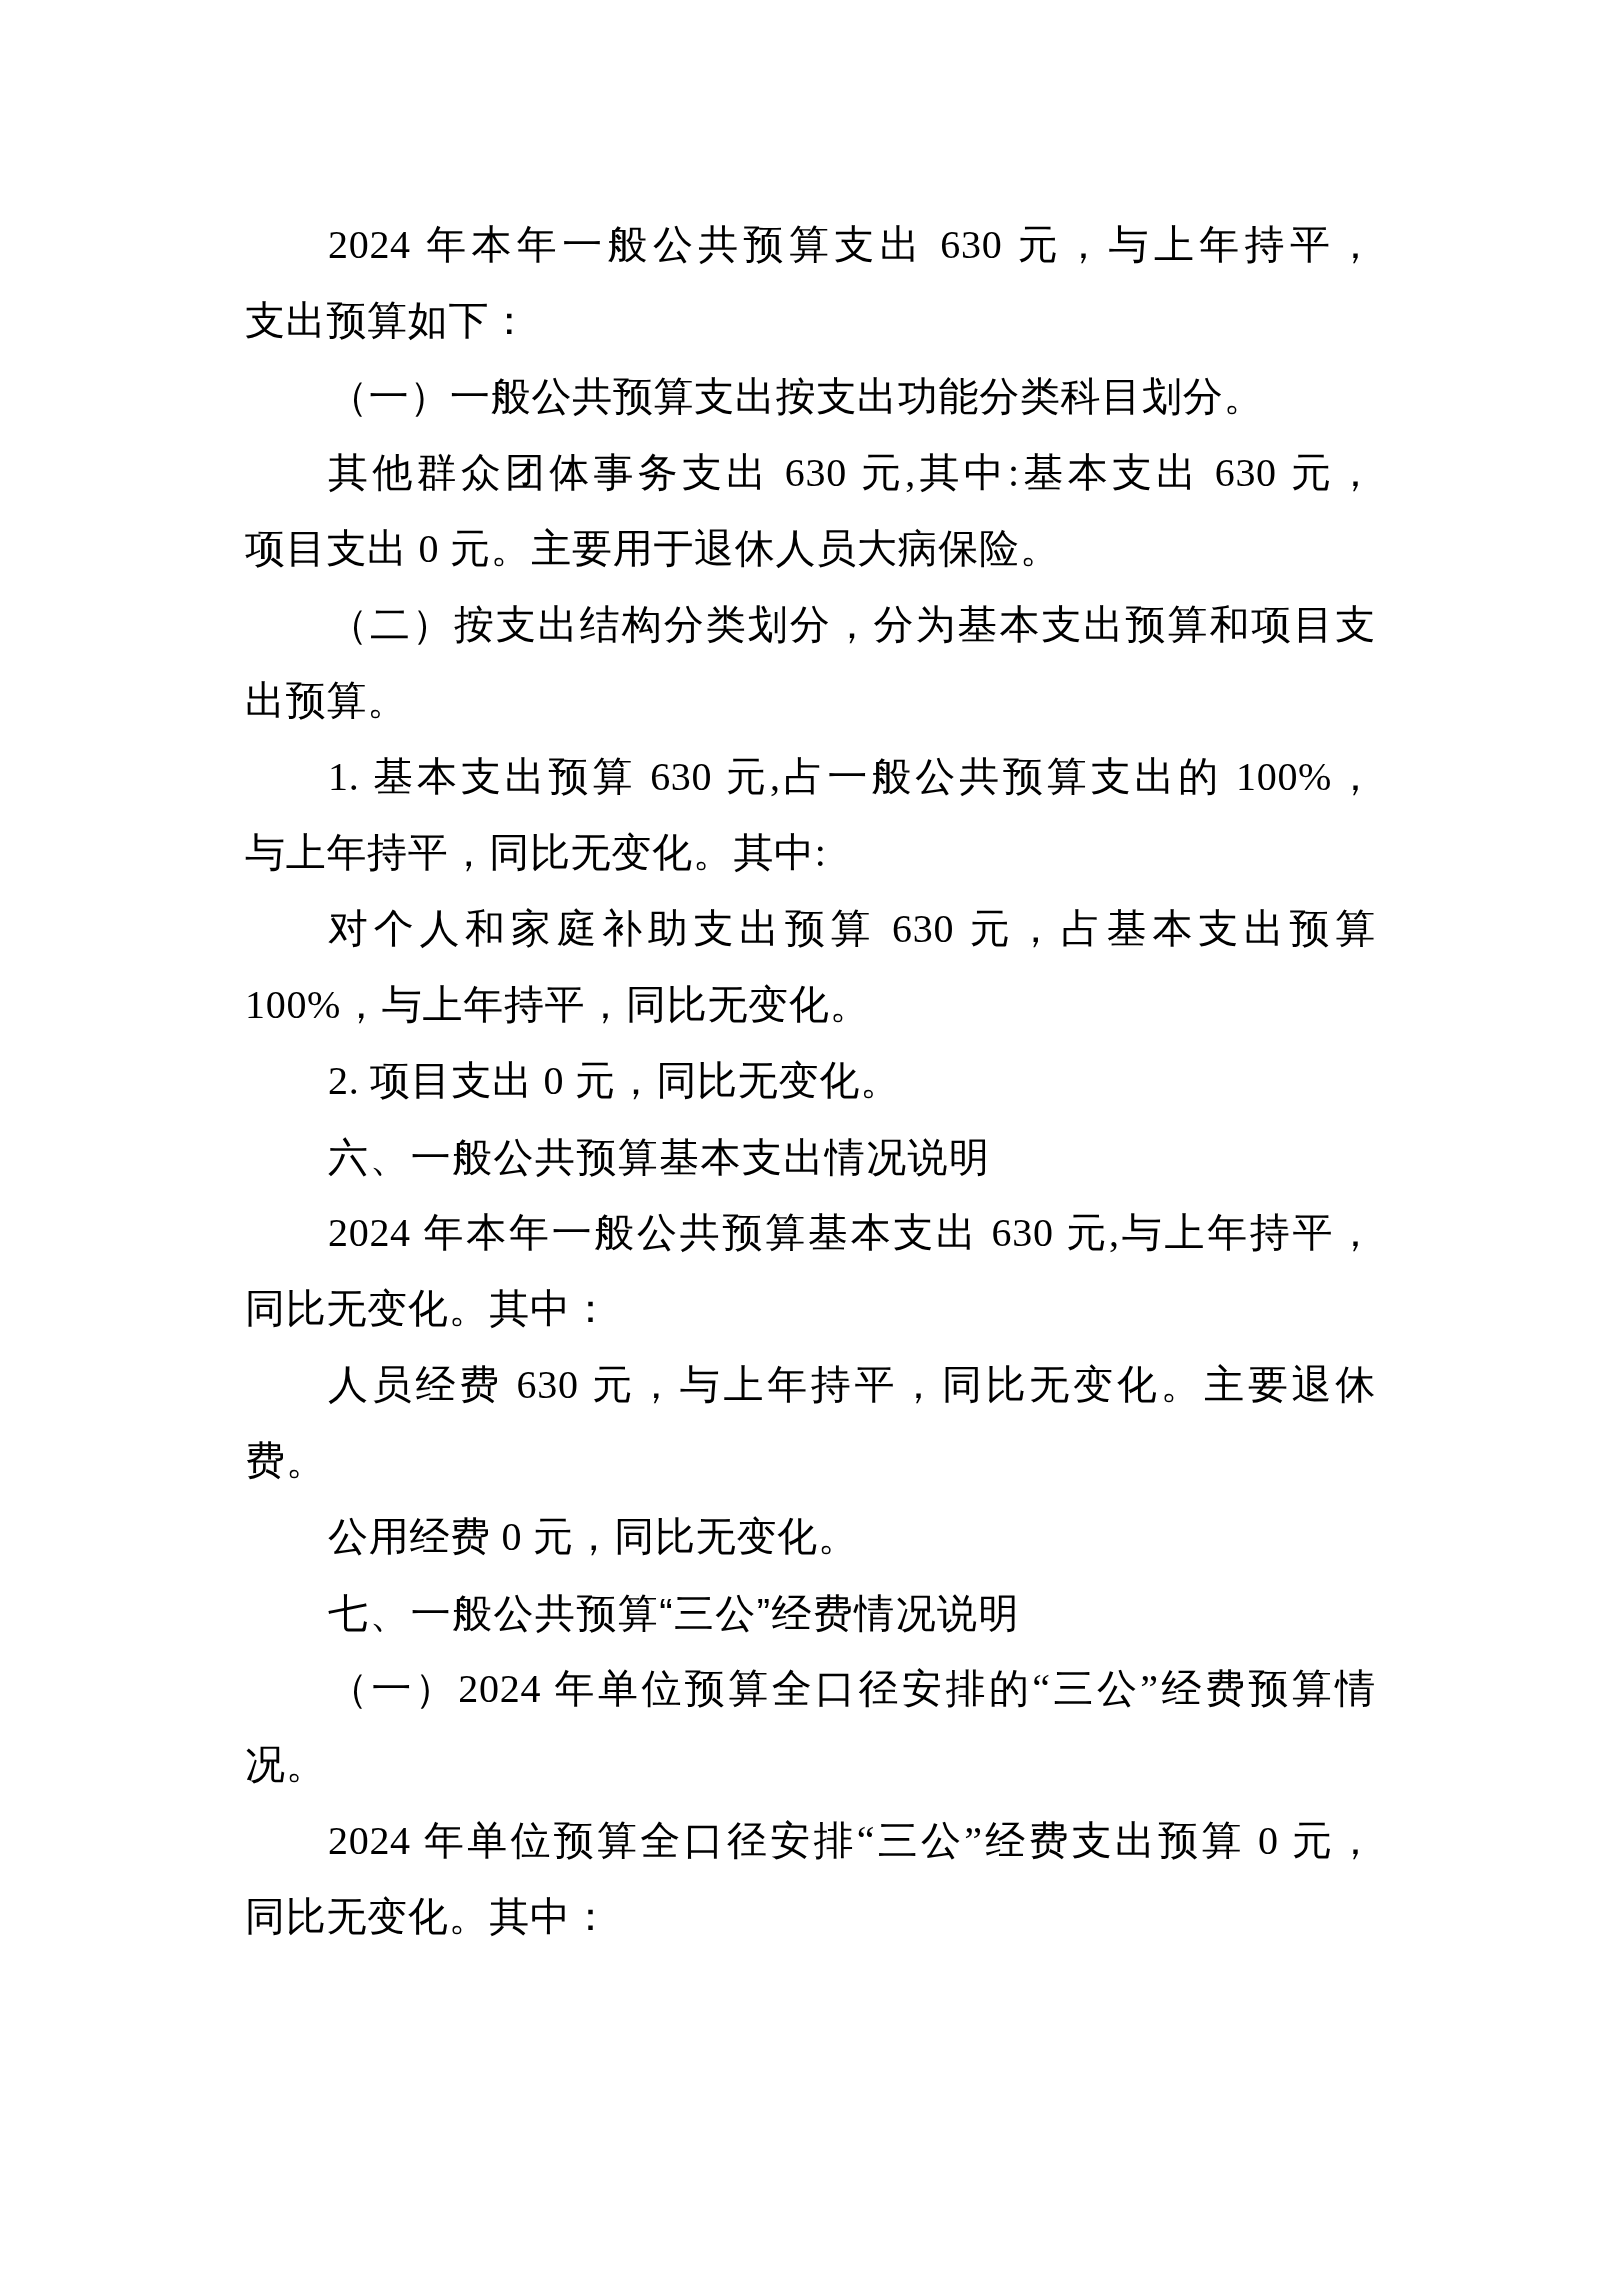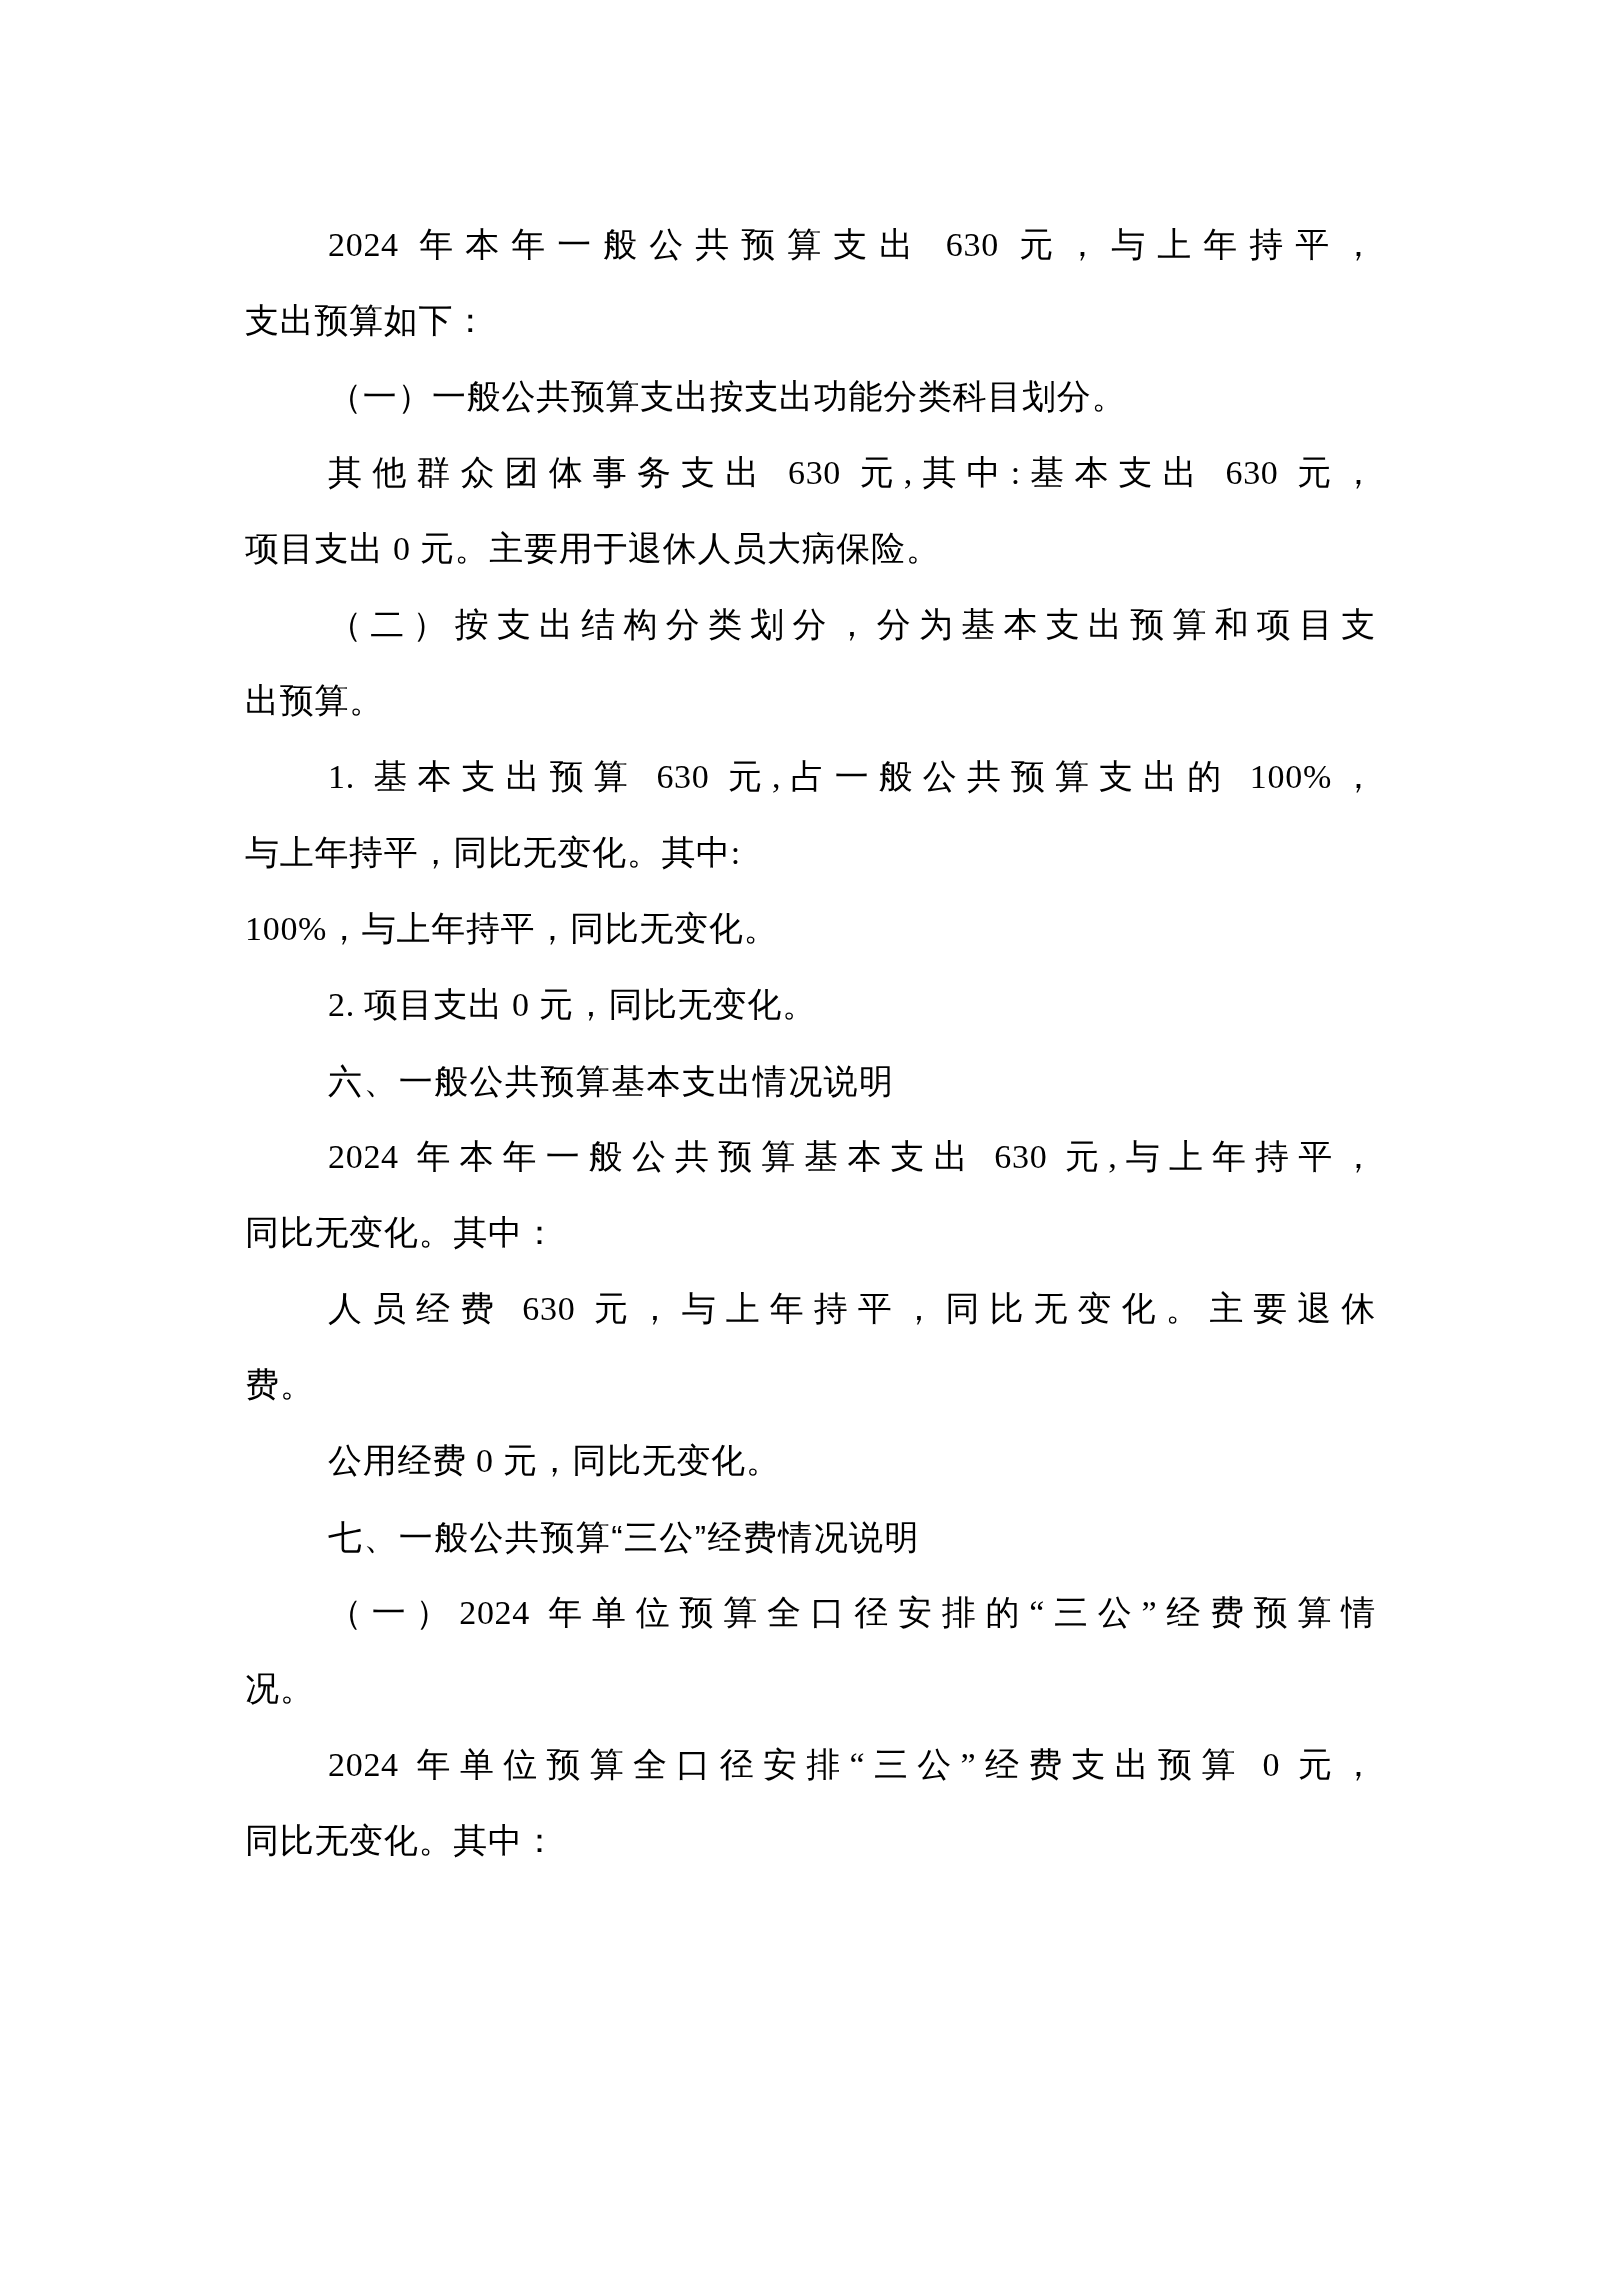--- a/index.html
+++ b/index.html
@@ -20,21 +20,21 @@
     position: absolute;
     left: 245px;
     top: 207px;
     width: 1131px;
   }
   .ln {
     margin: 0;
     padding: 0;
     height: 76px;
     line-height: 76px;
-    font-size: 34px;
+    font-size: 40px;
     letter-spacing: 0.7px;
     text-align: justify;
     text-align-last: left;
     overflow: hidden;
     white-space: normal;
   }
   
   .jf {
     text-align-last: justify;
   }
@@ -60,20 +60,21 @@
   <div class="text-block">
     <p class="ln ind jf">2024 年本年一般公共预算支出 630 元，与上年持平，</p>
     <p class="ln">支出预算如下：</p>
     <p class="ln ind hb">（一）一般公共预算支出按支出功能分类科目划分。</p>
     <p class="ln ind jf">其他群众团体事务支出 630 元,其中:基本支出 630 元，</p>
     <p class="ln">项目支出 0 元。主要用于退休人员大病保险。</p>
     <p class="ln ind hb jf">（二）按支出结构分类划分，分为基本支出预算和项目支</p>
     <p class="ln hb">出预算。</p>
     <p class="ln ind jf">1. 基本支出预算 630 元,占一般公共预算支出的 100%，</p>
     <p class="ln">与上年持平，同比无变化。其中:</p>
+    <p class="ln ind jf">对个人和家庭补助支出预算 630 元，占基本支出预算</p>
     <p class="ln">100%，与上年持平，同比无变化。</p>
     <p class="ln ind">2. 项目支出 0 元，同比无变化。</p>
     <p class="ln ind hs">六、一般公共预算基本支出情况说明</p>
     <p class="ln ind jf">2024 年本年一般公共预算基本支出 630 元,与上年持平，</p>
     <p class="ln">同比无变化。其中：</p>
     <p class="ln ind jf">人员经费 630 元，与上年持平，同比无变化。主要退休</p>
     <p class="ln">费。</p>
     <p class="ln ind">公用经费 0 元，同比无变化。</p>
     <p class="ln ind hs">七、一般公共预算“三公”经费情况说明</p>
     <p class="ln ind hb jf">（一）2024 年单位预算全口径安排的“三公”经费预算情</p>

